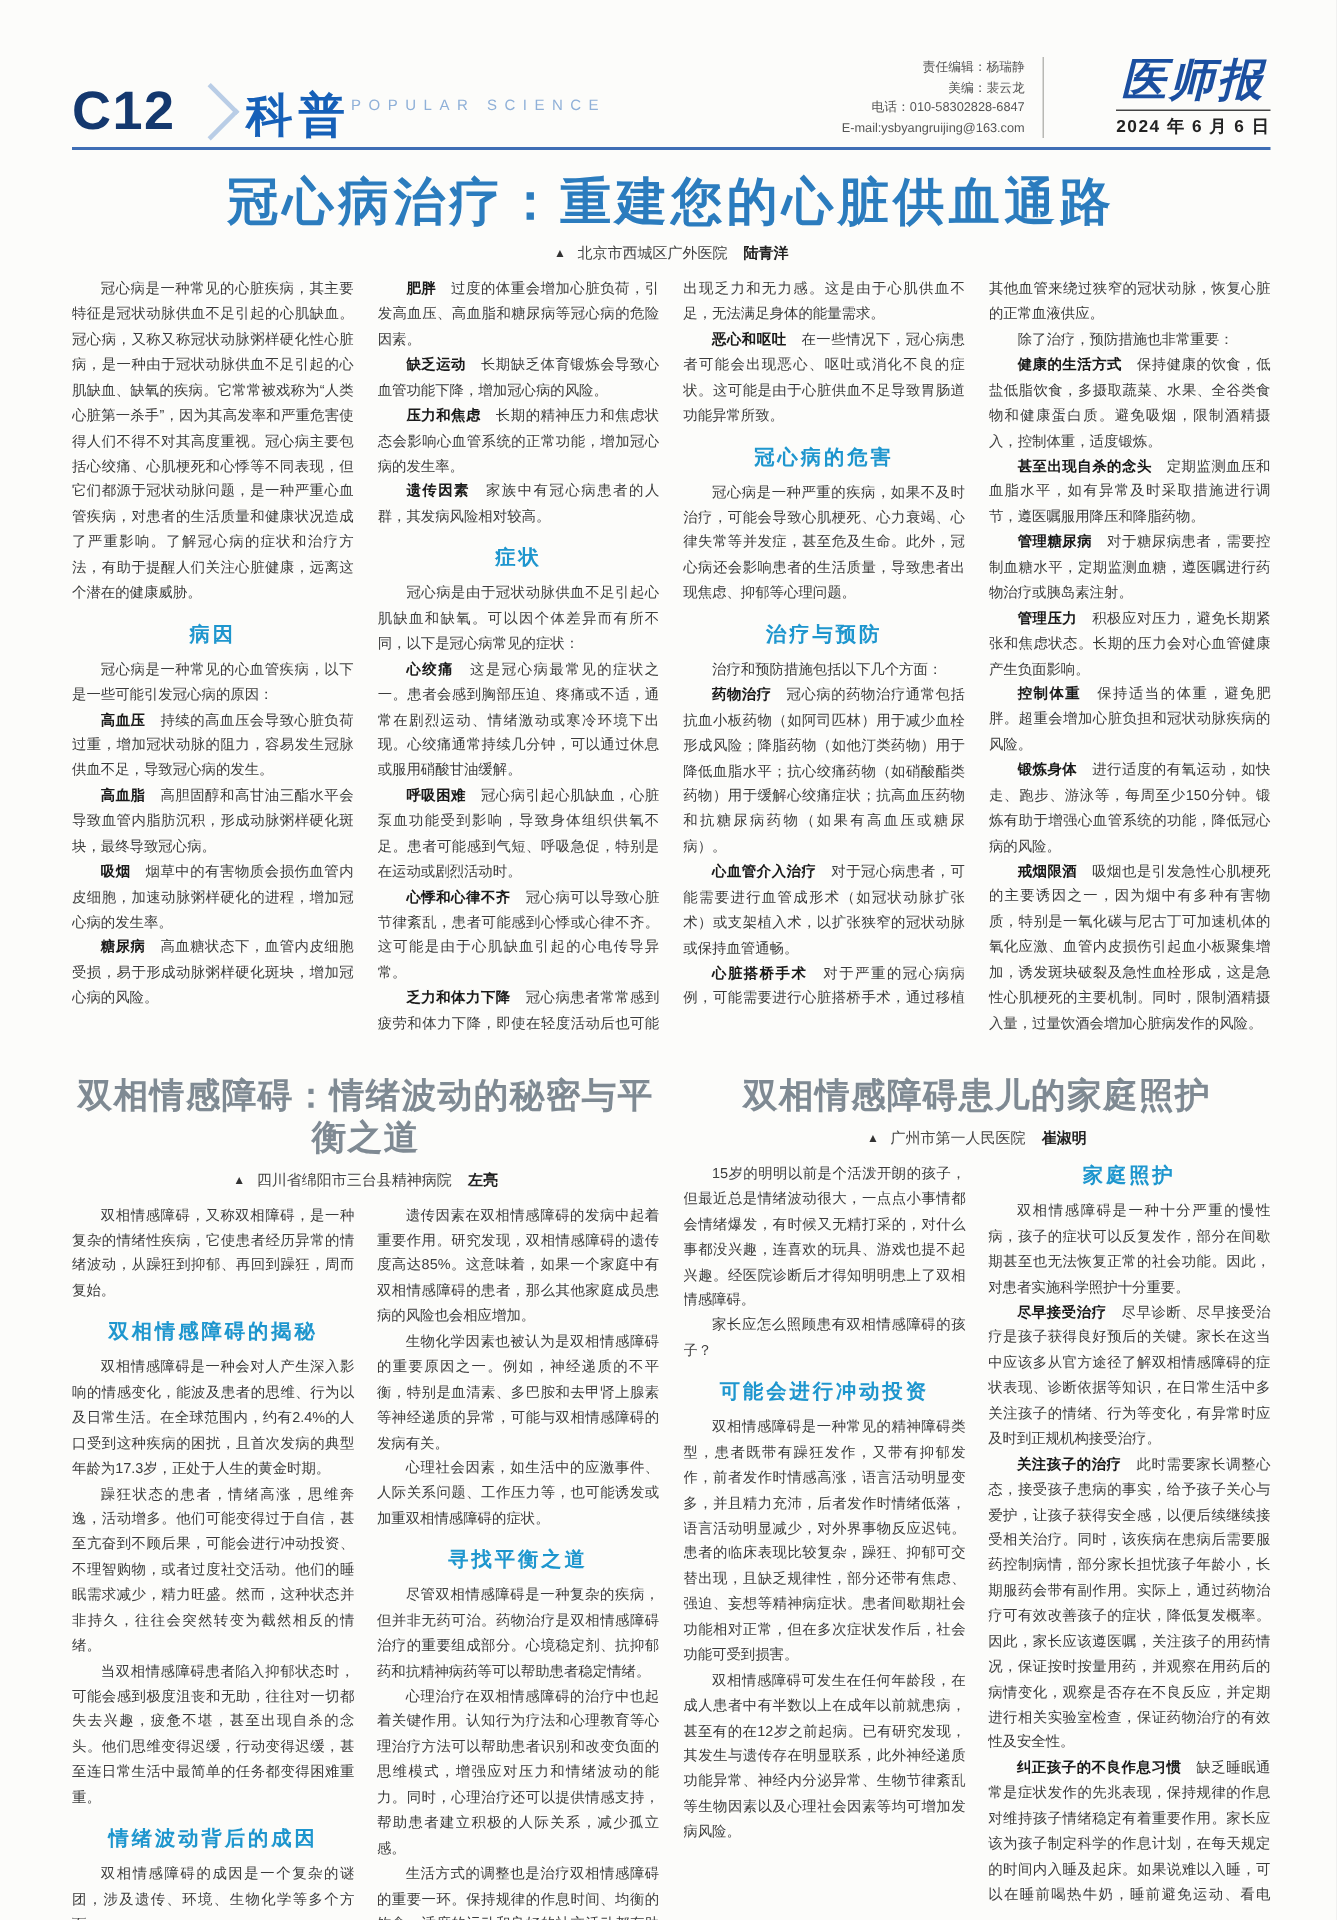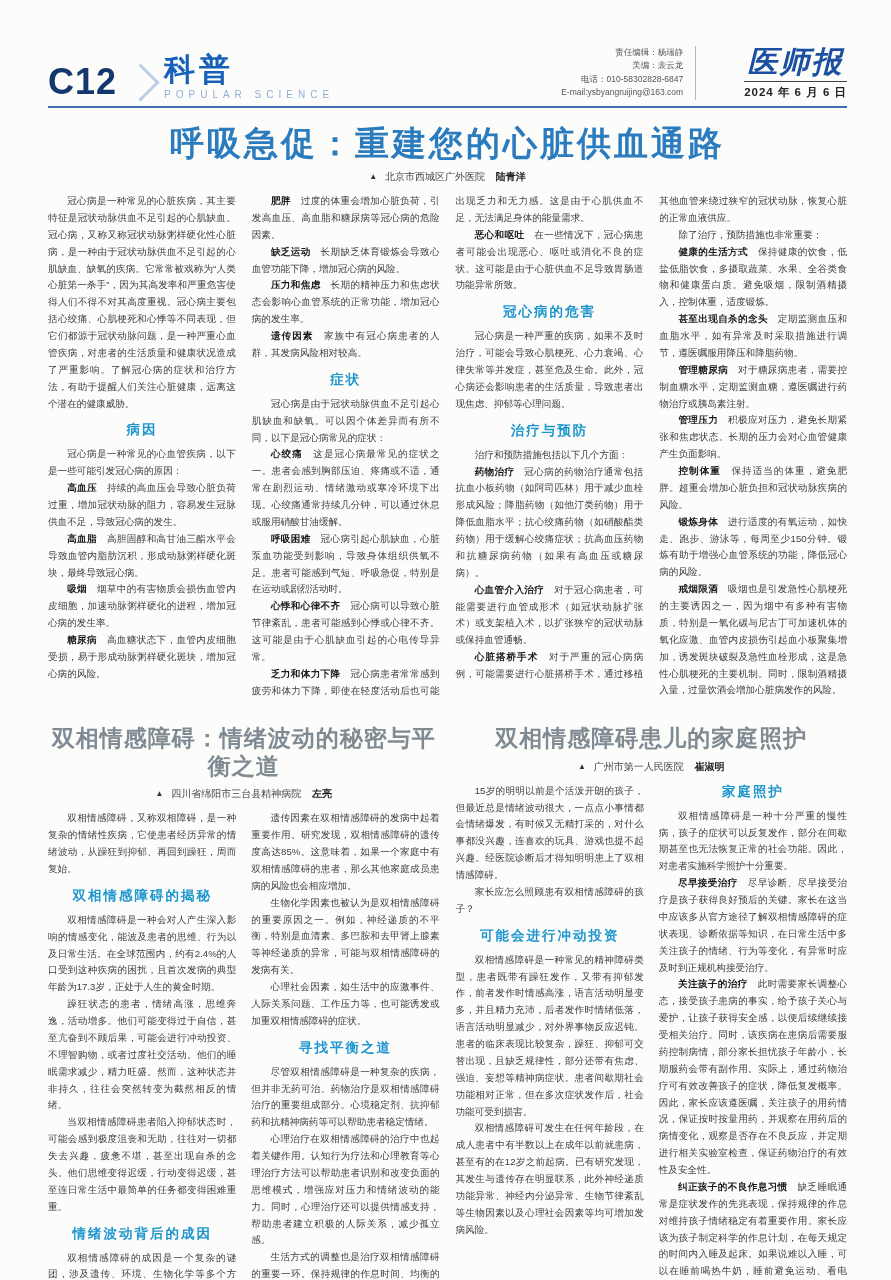--- a/index.html
+++ b/index.html
@@ -8,21 +8,21 @@
     margin:0 auto;background:#fcfcfa;overflow:hidden;
     padding:38px 44px 24px 48px;
     font-family:"Liberation Sans","DejaVu Sans",sans-serif;color:#3c3c3c;
   }
   
   .masthead{display:flex;justify-content:space-between;align-items:flex-end;}
   .mast-left{display:flex;align-items:flex-end;}
   .page-num{font-size:36px;font-weight:bold;color:#14386e;letter-spacing:1px;line-height:1;}
   .chev{width:24px;height:24px;border-top:3px solid #b9cde6;border-right:3px solid #b9cde6;
         transform:rotate(45deg);margin:0 2px 4px 10px;}
-  .kp-wrap{display:flex;flex-direction:column;margin-left:8px;margin-top:16px;}
+  .kp-wrap{display:flex;flex-direction:row;margin-left:8px;margin-top:16px;}
   .section-cn{font-size:31px;font-weight:900;color:#1660b8;letter-spacing:4px;line-height:1;}
   .section-en{font-size:10px;color:#8fb0d8;letter-spacing:5px;margin-top:4px;}
   .mast-right{display:flex;align-items:center;}
   .contact{font-size:8.5px;color:#555;line-height:1.6;text-align:right;}
   .v-div{width:1px;height:54px;background:#b8b8b4;margin:0 12px;}
   .brand{text-align:center;margin-left:36px;}
   .brand-name{font-family:"Liberation Serif","DejaVu Serif",serif;font-size:30px;font-weight:bold;
               font-style:italic;color:#1b4fa0;line-height:1.05;letter-spacing:2px;}
   .brand-date{font-size:11.5px;font-weight:bold;color:#222;border-top:1.5px solid #444;
               margin-top:3px;padding-top:3px;letter-spacing:1px;}
@@ -69,21 +69,21 @@
       <div class="v-div"></div>
       <div class="brand">
         <div class="brand-name">医师报</div>
         <div class="brand-date">2024 年 6 月 6 日</div>
       </div>
     </div>
   </header>
   <div class="mast-rule"></div>
 
   <section class="article">
-    <h1 class="main-title">呼吸急促：重建您的心脏供血通路</h1>
+    <h1 class="main-title">冠心病治疗：重建您的心脏供血通路</h1>
     <div class="byline">
       <span class="tri">▲</span>
       <span>北京市西城区广外医院</span>
       <span class="byline-name">陆青洋</span>
     </div>
     <div class="cols4">
         <p class="para">冠心病是一种常见的心脏疾病，其主要特征是冠状动脉供血不足引起的心肌缺血。冠心病，又称又称冠状动脉粥样硬化性心脏病，是一种由于冠状动脉供血不足引起的心肌缺血、缺氧的疾病。它常常被戏称为“人类心脏第一杀手”，因为其高发率和严重危害使得人们不得不对其高度重视。冠心病主要包括心绞痛、心肌梗死和心悸等不同表现，但它们都源于冠状动脉问题，是一种严重心血管疾病，对患者的生活质量和健康状况造成了严重影响。了解冠心病的症状和治疗方法，有助于提醒人们关注心脏健康，远离这个潜在的健康威胁。</p>
         <div class="sec-h">病因</div>
         <p class="para">冠心病是一种常见的心血管疾病，以下是一些可能引发冠心病的原因：</p>
         <p class="para"><span class="lead">高血压</span>　持续的高血压会导致心脏负荷过重，增加冠状动脉的阻力，容易发生冠脉供血不足，导致冠心病的发生。</p>

